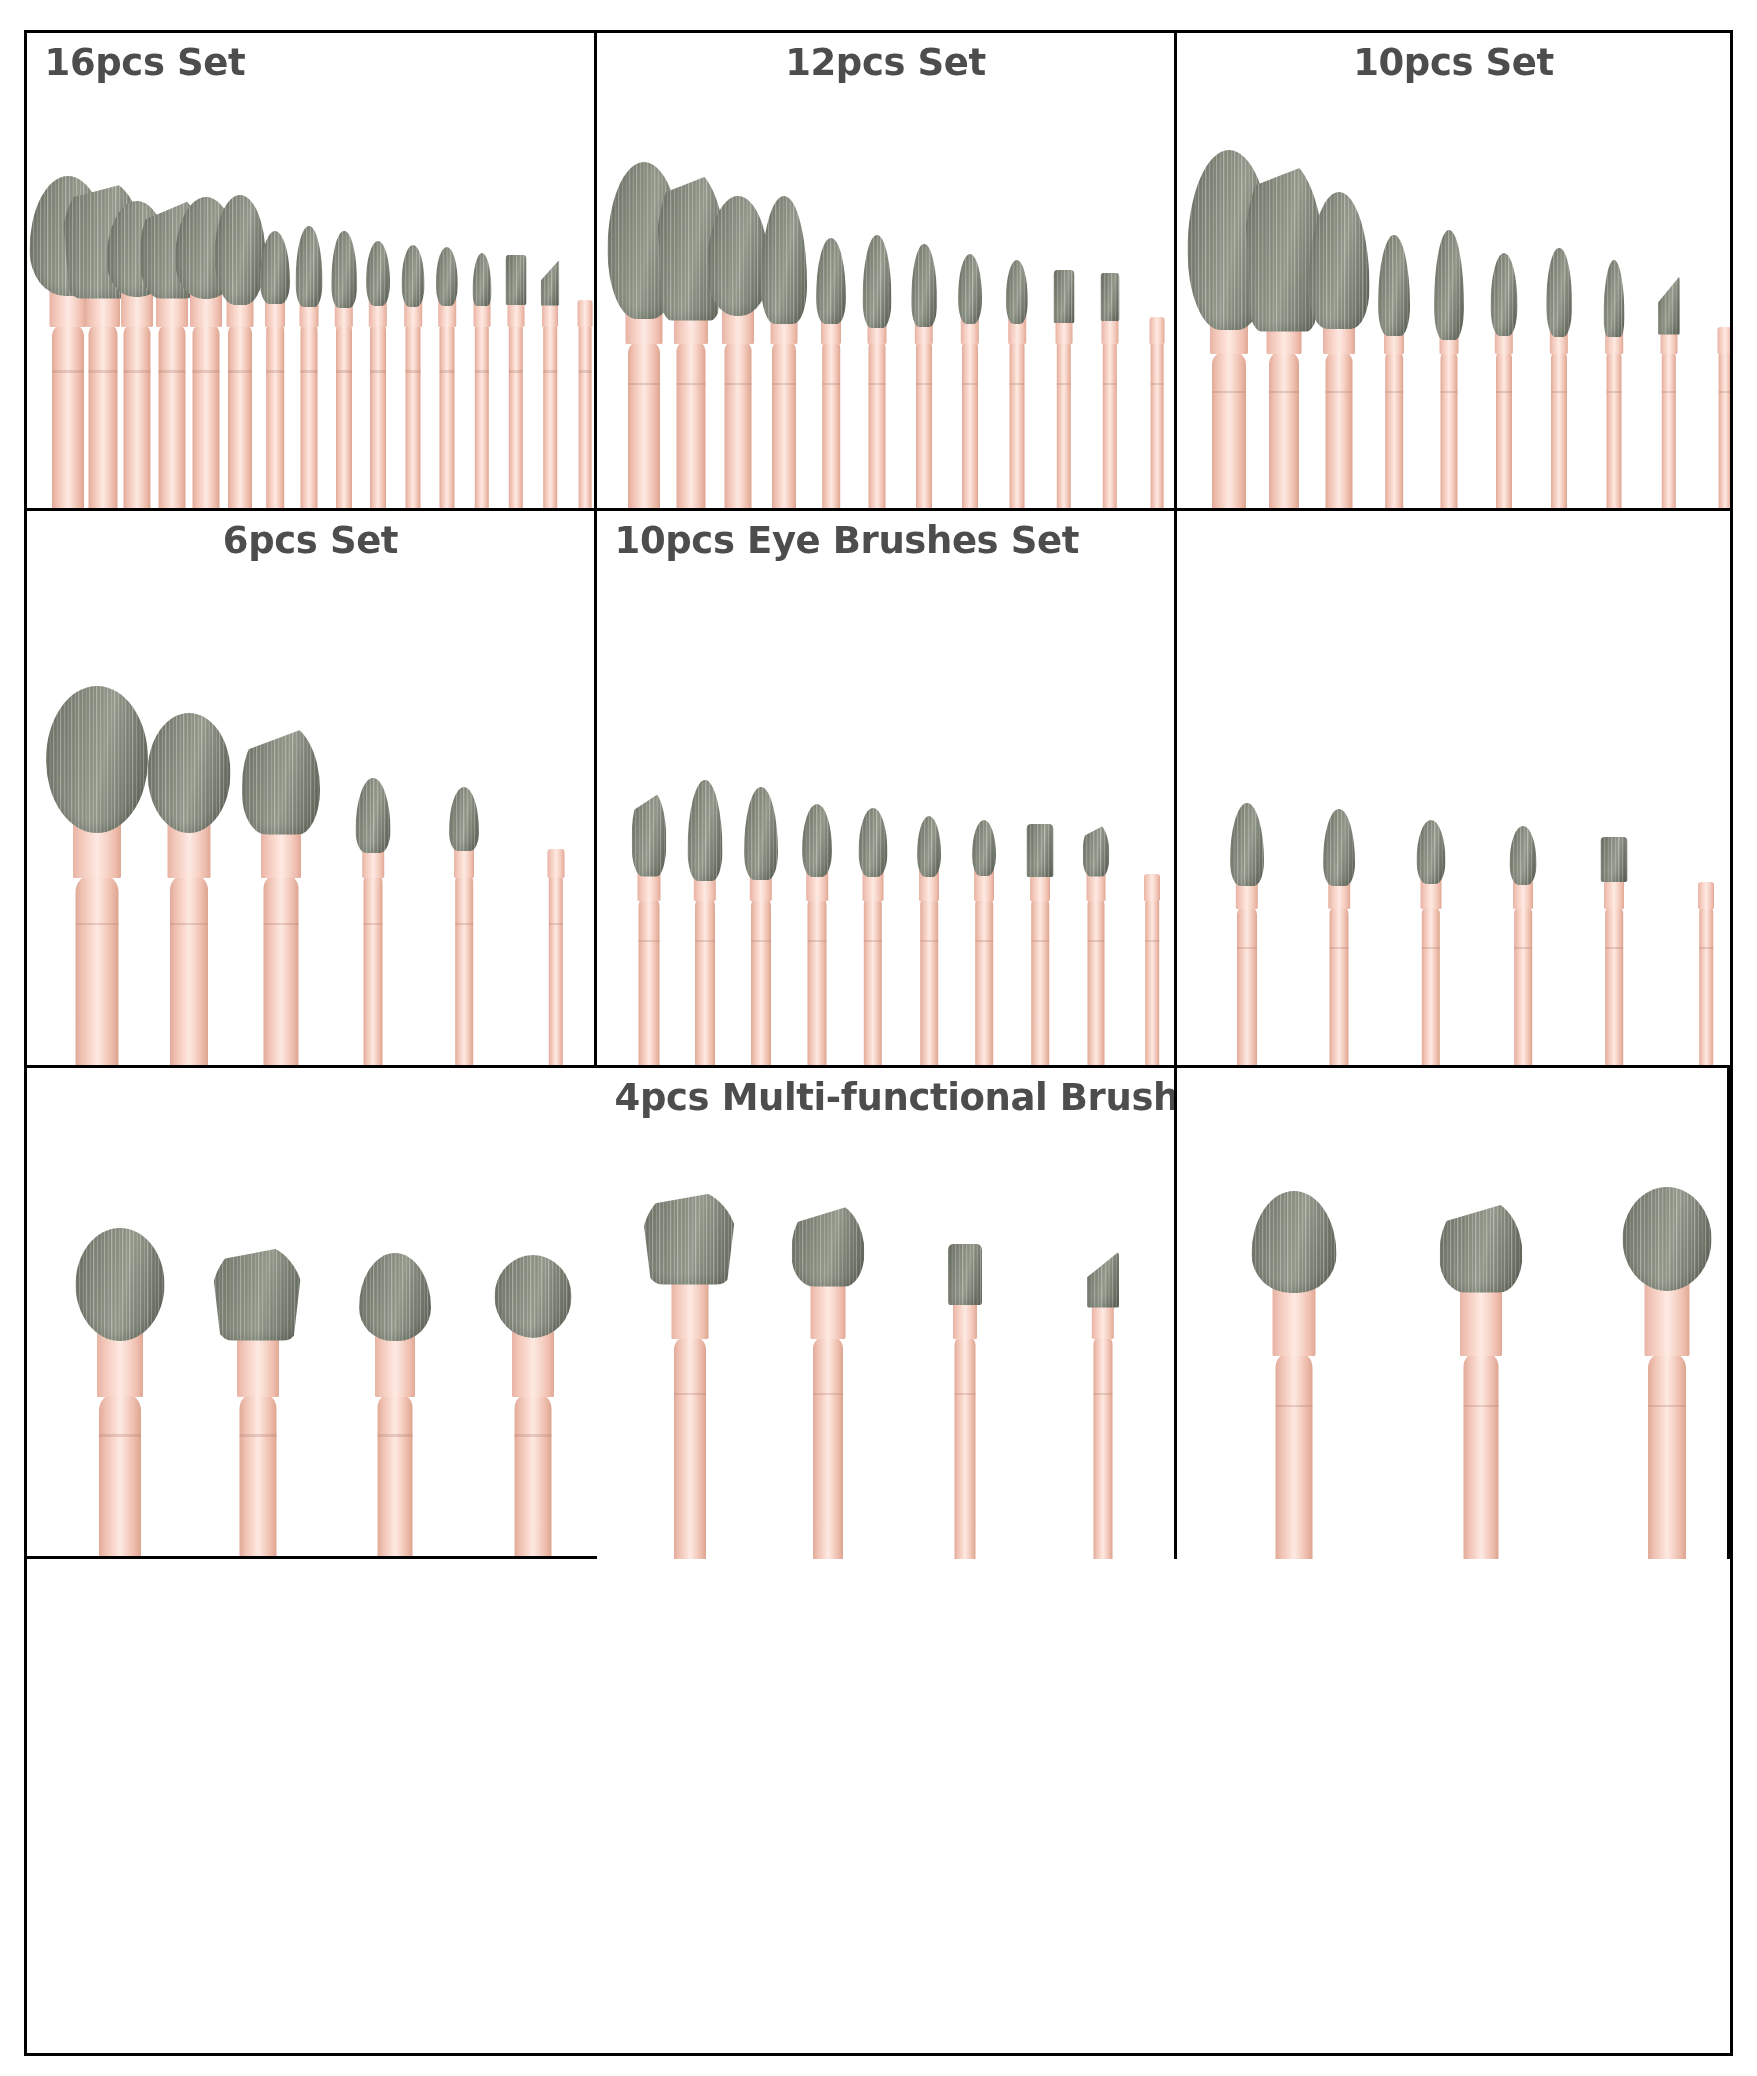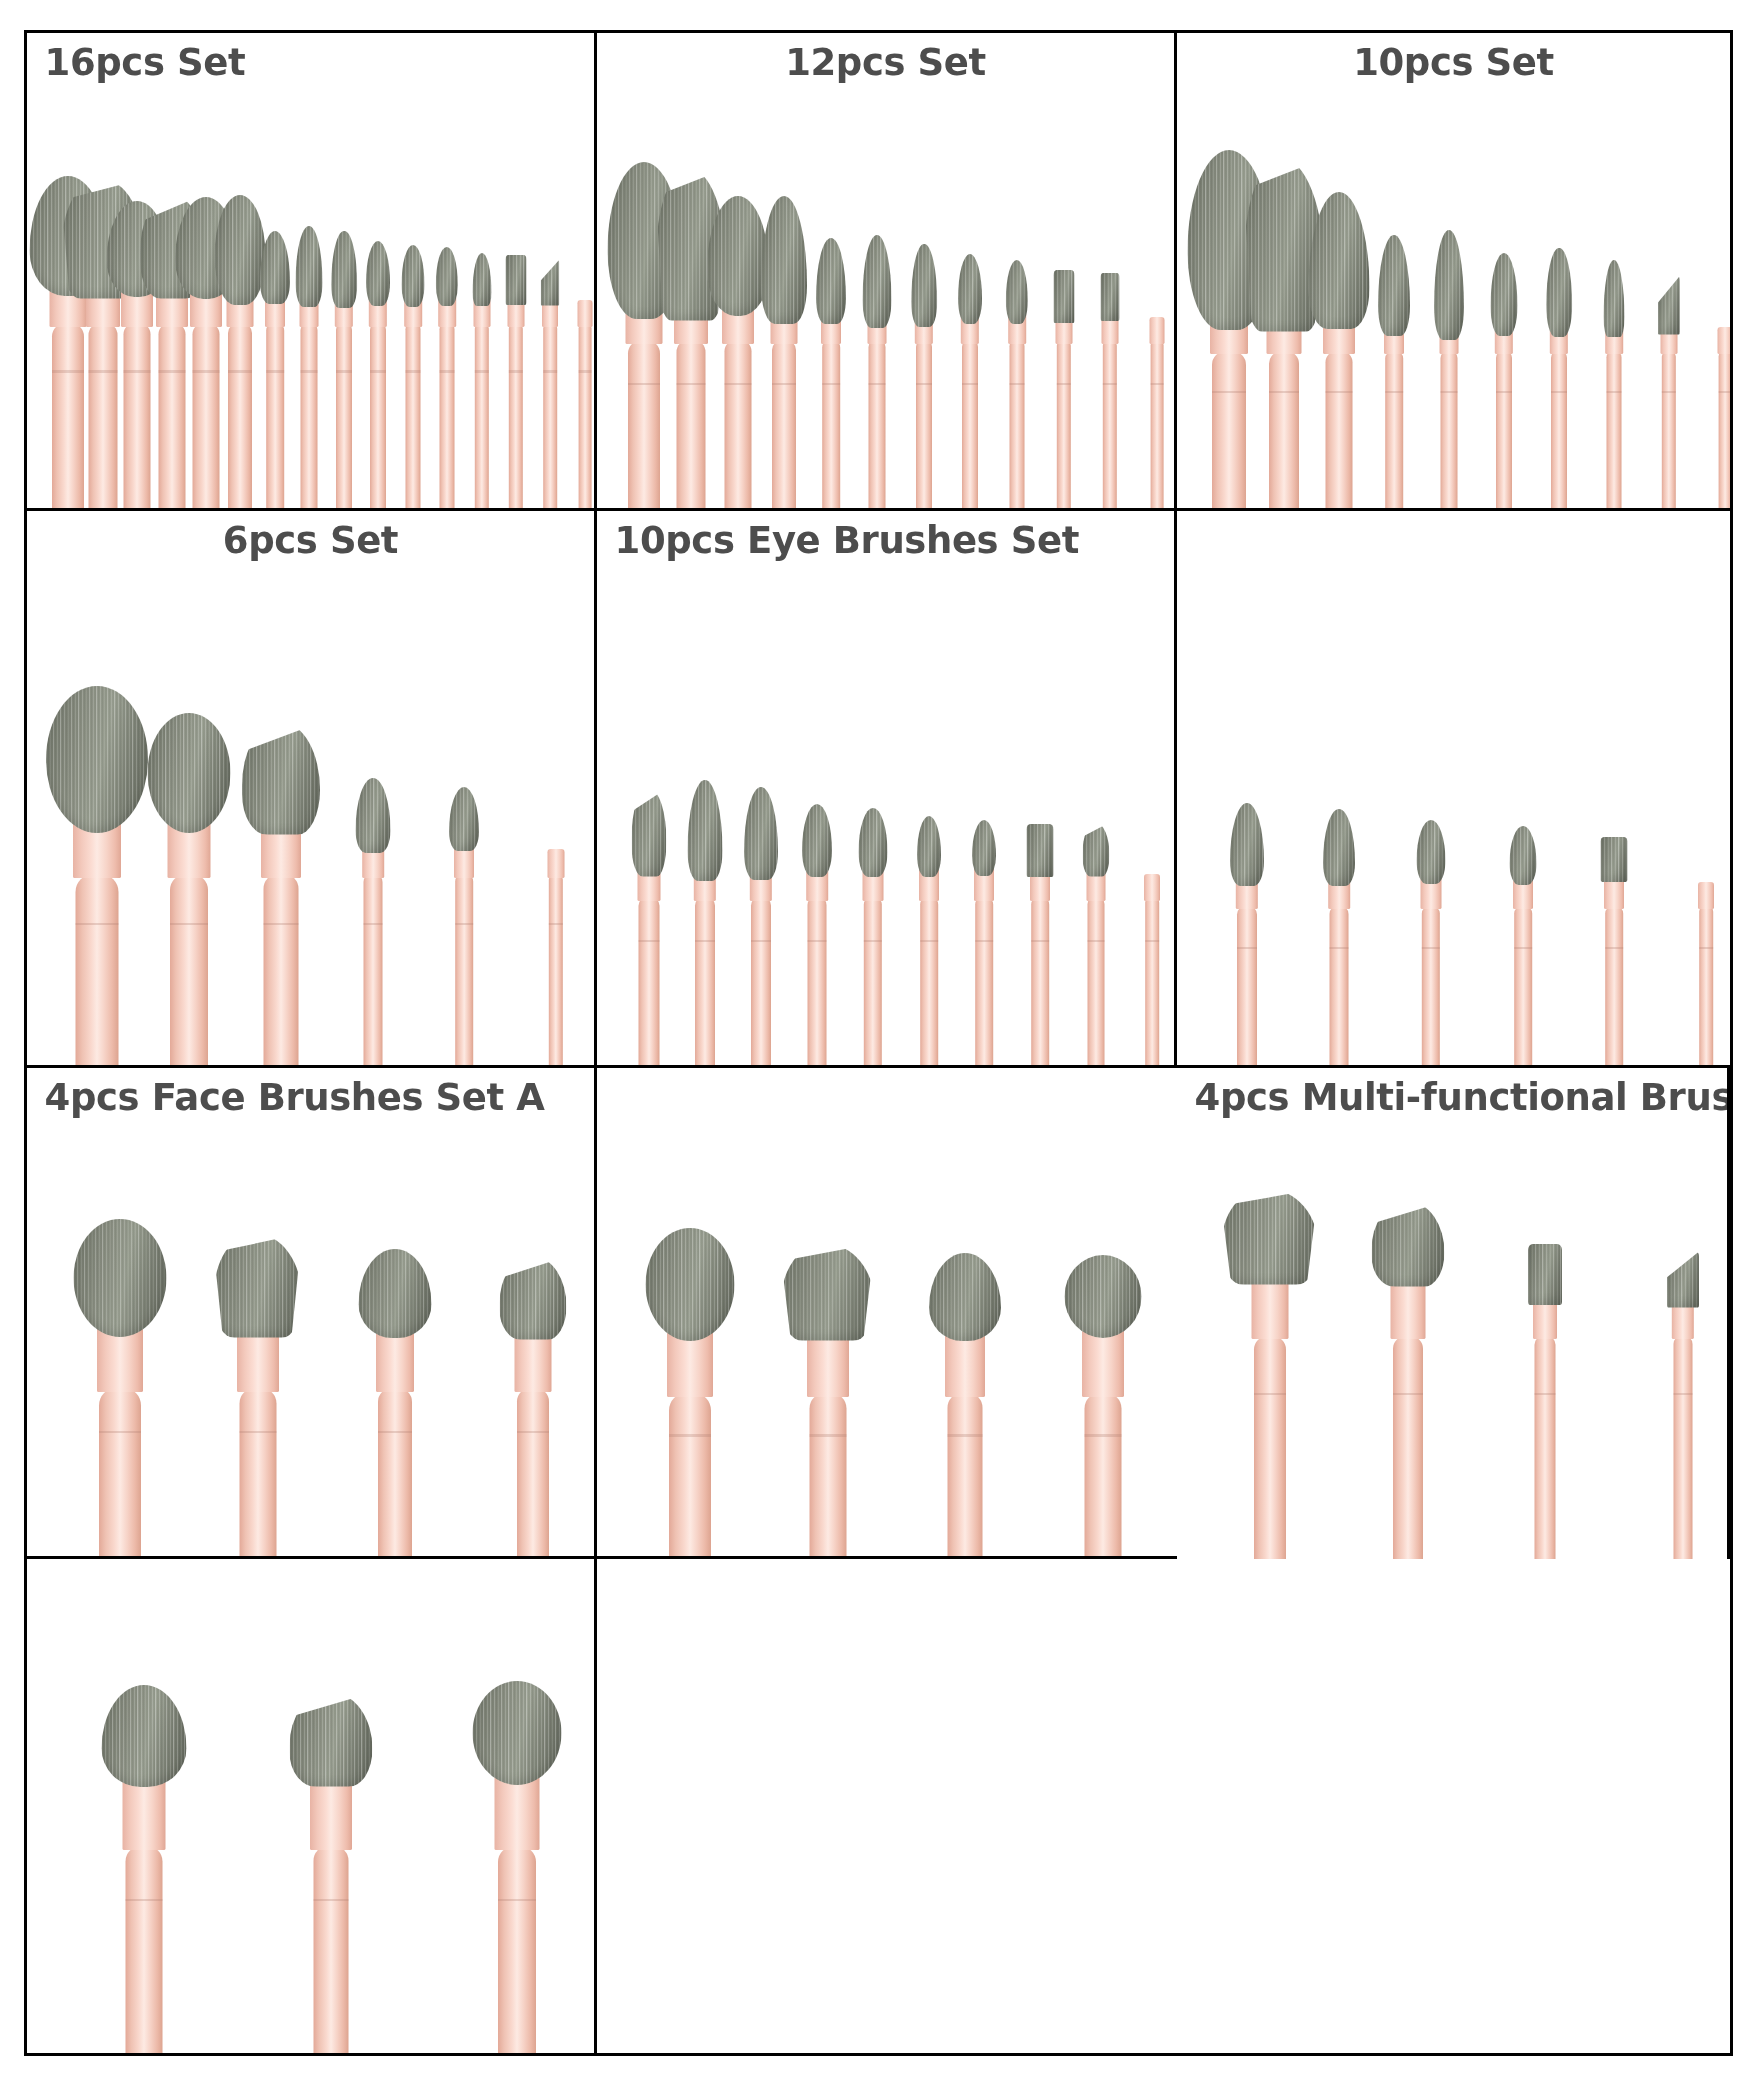--- a/index.html
+++ b/index.html
@@ -451,45 +451,20 @@
           <div class="handle" style="width: 17.6px; height: 228px; bottom: 0px; border-radius: 7.4px 7.4px 8.8px 8.8px;"></div>
           <div class="ferrule" style="width: 20px; height: 34px; bottom: 225px;"></div>
           <div class="bristle sh-flat" style="width: 27px; height: 45px; bottom: 252px;"></div>
         </div>
         <div class="brush" style="left: 481px; width: 96px; height: 324px; bottom: -69px;">
           <div class="handle" style="width: 13.6px; height: 228px; bottom: 0px; border-radius: 5.7px 5.7px 6.8px 6.8px;"></div>
           <div class="ferrule" style="width: 16px; height: 27px; bottom: 225px;"></div>
         </div>
       </div>
     </div>
-    <div class="cell">
-      <div class="cell-title t-left">4pcs Face Brushes Set A</div>
-      <div class="stage">
-        <div class="brush" style="left: 45px; width: 96px; height: 438px; bottom: -72px;">
-          <div class="handle" style="width: 42px; height: 240px; bottom: 0px; border-radius: 17.4px 17.4px 21px 21px;"></div>
-          <div class="ferrule" style="width: 46px; height: 80px; bottom: 236px;"></div>
-          <div class="bristle sh-round" style="width: 93px; height: 118px; bottom: 291px;"></div>
-        </div>
-        <div class="brush" style="left: 183px; width: 96px; height: 419px; bottom: -72px;">
-          <div class="handle" style="width: 37px; height: 240px; bottom: 0px; border-radius: 15.4px 15.4px 18.4px 18.4px;"></div>
-          <div class="ferrule" style="width: 42px; height: 75px; bottom: 236px;"></div>
-          <div class="bristle sh-fan" style="width: 88px; height: 104px; bottom: 290px;"></div>
-        </div>
-        <div class="brush" style="left: 320px; width: 96px; height: 401px; bottom: -72px;">
-          <div class="handle" style="width: 34px; height: 240px; bottom: 0px; border-radius: 14px 14px 17px 17px;"></div>
-          <div class="ferrule" style="width: 38px; height: 72px; bottom: 236px;"></div>
-          <div class="bristle sh-dome" style="width: 73px; height: 89px; bottom: 290px;"></div>
-        </div>
-        <div class="brush" style="left: 458px; width: 96px; height: 391px; bottom: -72px;">
-          <div class="handle" style="width: 32px; height: 240px; bottom: 0px; border-radius: 13.4px 13.4px 16px 16px;"></div>
-          <div class="ferrule" style="width: 37px; height: 69px; bottom: 236px;"></div>
-          <div class="bristle sh-angled" style="width: 67px; height: 83px; bottom: 288px;"></div>
-        </div>
-      </div>
-    </div>
     <div class="cell col-last">
       <div class="stage">
         <div class="brush" style="left: 45px; width: 96px; height: 425px; bottom: -69px;">
           <div class="handle" style="width: 42px; height: 232px; bottom: 0px; border-radius: 17.4px 17.4px 21px 21px;"></div>
           <div class="ferrule" style="width: 46px; height: 80px; bottom: 228px;"></div>
           <div class="bristle sh-round" style="width: 89px; height: 113px; bottom: 284px;"></div>
         </div>
         <div class="brush" style="left: 183px; width: 96px; height: 404px; bottom: -69px;">
           <div class="handle" style="width: 37px; height: 232px; bottom: 0px; border-radius: 15.4px 15.4px 18.4px 18.4px;"></div>
           <div class="ferrule" style="width: 42px; height: 75px; bottom: 228px;"></div>

